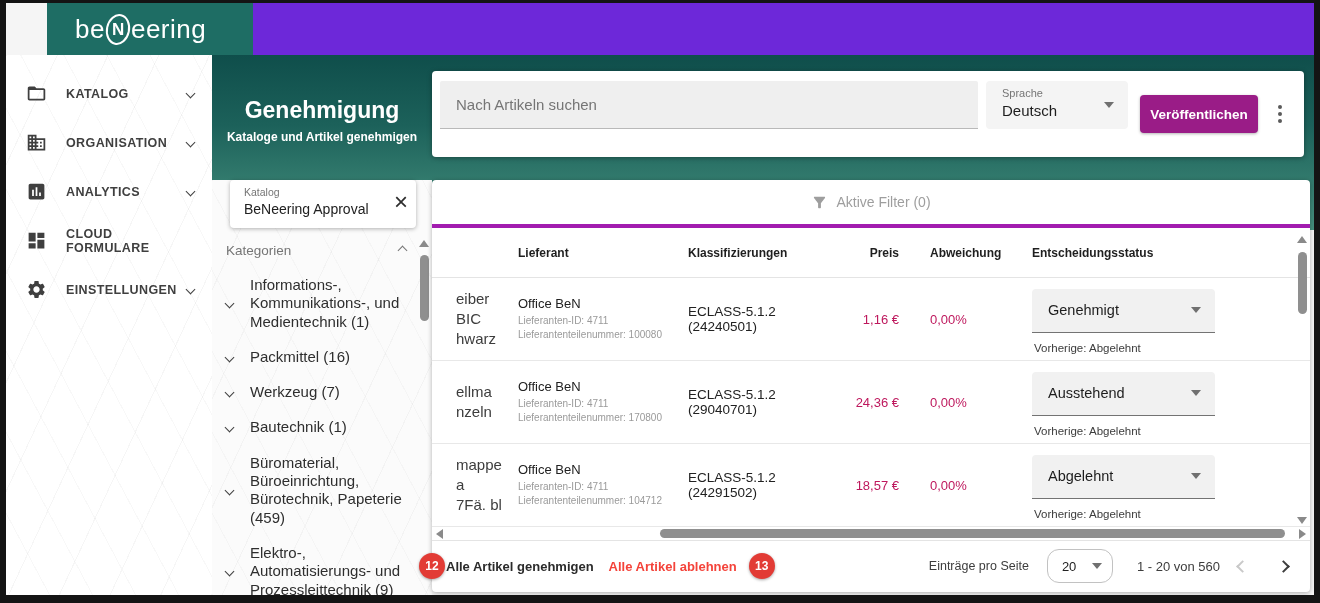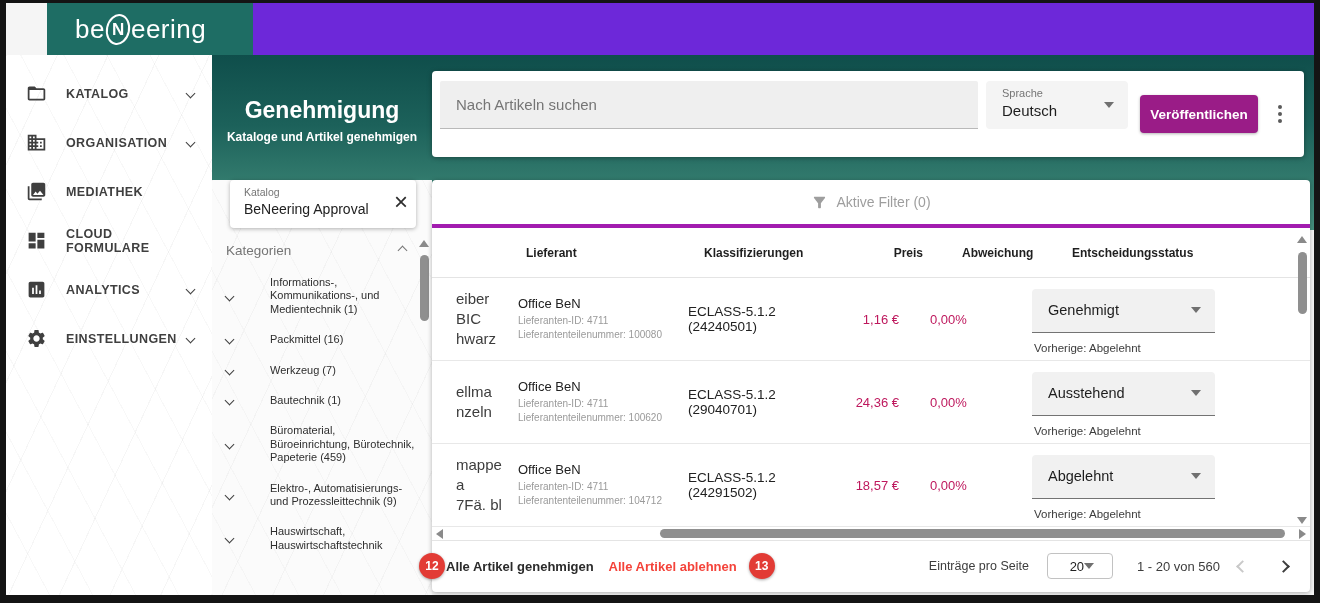--- a/index.html
+++ b/index.html
@@ -71,39 +71,39 @@
   .chip-label { font-size:10.5px; color:#757575; }
   .chip-value { font-size:14px; color:#212121; margin-top:3px; }
   .chip-close { position:absolute; right:8px; top:10px; font-size:24px; line-height:24px; color:#2d2d2d; cursor:pointer; }
 
   .categories { position:absolute; left:14px; top:63px; width:190px; }
   .cat-header { display:flex; align-items:center; justify-content:space-between; padding-right:10px; margin-bottom:18px;gap:12px; }
   .cat-title { font-size:13.5px; color:#757575; }
   .cat-header .chev { border-color:#757575; }
   .cat-item { display:flex; margin-bottom:17px; cursor:pointer; }
   .cat-chev { flex:0 0 24px; display:flex; align-items:center; justify-content:flex-start; }
-  .cat-label { font-size:11px; color:#2e2e2e; line-height:1.22;margin-left:20px; }
+  .cat-label { font-size:15px; color:#2e2e2e; line-height:1.22; }
   .cat-scroll { position:absolute; right:2px; top:60px; bottom:0; width:12px; }
   .sb-arrow-up { width:0;height:0;border-left:5px solid transparent;border-right:5px solid transparent;
     border-bottom:7px solid #8a8a8a; margin:0 auto; }
   .sb-arrow-down { width:0;height:0;border-left:5px solid transparent;border-right:5px solid transparent;
     border-top:7px solid #8a8a8a; margin:0 auto; }
   .cat-thumb { width:9px; height:66px; background:#8f8f8f; border-radius:5px; margin:8px auto 0; }
 
   
   .table-card { position:absolute; left:220px; top:125px; width:878px; height:412px; background:#fff;
     border-radius:4px; box-shadow:0 1px 5px rgba(0,0,0,.3); }
   .filter-bar { height:48px; display:flex; align-items:center; justify-content:center; gap:8px;
     border-bottom:4px solid #a21caf; cursor:pointer; }
   .filter-bar svg { width:17px; height:17px; fill:#9e9e9e; }
   .filter-label { font-size:14px; color:#9e9e9e; }
 
   .trow { display:flex; align-items:center; }
   .thead { height:50px; border-bottom:1px solid #e4e4e4; }
-  .th { font-size:12px; font-weight:700; color:#1f1f1f;margin-left:8px; }
+  .th { font-size:12px; font-weight:700; color:#1f1f1f; }
   .tbody-row { height:83px; border-bottom:1px solid #e8e8e8; position:relative; }
 
   .col-article { width:78px; padding-left:6px; }
   .col-lief { width:170px; padding-left:8px; }
   .col-klass { width:165px; padding-left:8px; }
   .col-preis { width:68px; text-align:right; padding-right:14px; }
   .col-abw  { width:115px; padding-left:17px; }
   .col-status { width:192px; padding-left:4px; }
   .col-actions { flex:1; display:flex; align-items:center; position:relative; }
 
@@ -137,22 +137,22 @@
   .h-thumb { position:absolute; left:25%; right:1%; height:9px; background:#8f8f8f; border-radius:5px; }
 
   
   .table-footer { height:50px; display:flex; align-items:center; position:relative; padding-left:14px; }
   .footer-link { font-size:13px; font-weight:700; cursor:pointer; }
   .approve-all { color:#2b2b2b; margin-right:15px; }
   .reject-all { color:#f4433a; margin-right:12px; }
   .badge-12 { position:absolute; left:-13px; top:12px; }
   .footer-right { position:absolute; right:22px; top:0; height:100%; display:flex; align-items:center; gap:18px; }
   .per-page-label { font-size:12.5px; color:#3d3d3d; }
-  .per-page-select { width:66px; height:26px; border:1px solid #c2c2c2; border-radius:4px; display:flex;
-    align-items:center; justify-content:center; padding:0 10px 0 14px; cursor:pointer; }
+  .per-page-select { width:66px; height:34px; border:1px solid #c2c2c2; border-radius:12px; display:flex;
+    align-items:center; justify-content:space-between; padding:0 10px 0 14px; cursor:pointer; }
   .per-page-value { font-size:13px; color:#212121; }
   .range-text { font-size:13px; color:#3d3d3d; margin-left:6px; }
   .pg-chev { width:9px; height:9px; border-style:solid; border-width:0 2px 2px 0; display:inline-block; cursor:pointer; }
   .pg-prev { border-color:#c9c9c9; transform:rotate(135deg); }
   .pg-next { border-color:#3d3d3d; transform:rotate(-45deg); margin-left:14px; }
 </style>
 </head>
 <body>
 
 <div class="frame">
@@ -184,36 +184,30 @@
     </div>
     <div class="nav-item">
       <svg viewBox="0 0 24 24">
           <path d="M12 7V3H2v18h20V7H12zM6 19H4v-2h2v2zm0-4H4v-2h2v2zm0-4H4V9h2v2zm0-4H4V5h2v2zm4 12H8v-2h2v2zm0-4H8v-2h2v2zm0-4H8V9h2v2zm0-4H8V5h2v2zm10 12h-8v-2h2v-2h-2v-2h2v-2h-2V9h8v10zm-2-8h-2v2h2v-2zm0 4h-2v2h2v-2z"></path>
         </svg>
       <span class="nav-label">ORGANISATION</span>
       <span class="chev chev-down"></span>
     </div>
     <div class="nav-item">
       <svg viewBox="0 0 24 24">
-          <path d="M22 16V4c0-1.1-.9-2-2-2H8c-1.1 0-2 .9-2 2v12c0 1.1.9 2 2 2h12c1.1 0 2-.9 2-2zm-11-4l2.03 2.71L16 11l4 5H8l3-4zM2 6v14c0 1.1.9 2 2 2h14v-2H4V6H2z"></path>
-        </svg>
-      <span class="nav-label">MEDIATHEK</span>
-    </div>
-    <div class="nav-item">
-      <svg viewBox="0 0 24 24">
-          <path d="M3 13h8V3H3v10zm0 8h8v-6H3v6zm10 0h8V11h-8v10zm0-18v6h8V3h-8z"></path>
-        </svg>
-      <span class="nav-label">CLOUD FORMULARE</span>
-    </div>
-    <div class="nav-item">
-      <svg viewBox="0 0 24 24">
           <path d="M19 3H5c-1.1 0-2 .9-2 2v14c0 1.1.9 2 2 2h14c1.1 0 2-.9 2-2V5c0-1.1-.9-2-2-2zM9 17H7v-7h2v7zm4 0h-2V7h2v10zm4 0h-2v-4h2v4z"></path>
         </svg>
       <span class="nav-label">ANALYTICS</span>
       <span class="chev chev-down"></span>
+    </div>
+    <div class="nav-item">
+      <svg viewBox="0 0 24 24">
+          <path d="M3 13h8V3H3v10zm0 8h8v-6H3v6zm10 0h8V11h-8v10zm0-18v6h8V3h-8z"></path>
+        </svg>
+      <span class="nav-label">CLOUD FORMULARE</span>
     </div>
     <div class="nav-item">
       <svg viewBox="0 0 24 24">
           <path d="M19.14 12.94c.04-.3.06-.61.06-.94 0-.32-.02-.64-.07-.94l2.03-1.58c.18-.14.23-.41.12-.61l-1.92-3.32c-.12-.22-.37-.29-.59-.22l-2.39.96c-.5-.38-1.03-.7-1.62-.94l-.36-2.54c-.04-.24-.24-.41-.48-.41h-3.84c-.24 0-.43.17-.47.41l-.36 2.54c-.59.24-1.13.57-1.62.94l-2.39-.96c-.22-.08-.47 0-.59.22L2.74 8.87c-.12.21-.08.47.12.61l2.03 1.58c-.05.3-.09.63-.09.94s.02.64.07.94l-2.03 1.58c-.18.14-.23.41-.12.61l1.92 3.32c.12.22.37.29.59.22l2.39-.96c.5.38 1.03.7 1.62.94l.36 2.54c.05.24.24.41.48.41h3.84c.24 0 .44-.17.47-.41l.36-2.54c.59-.24 1.13-.56 1.62-.94l2.39.96c.22.08.47 0 .59-.22l1.92-3.32c.12-.22.07-.47-.12-.61l-2.01-1.58zM12 15.6c-1.98 0-3.6-1.62-3.6-3.6s1.62-3.6 3.6-3.6 3.6 1.62 3.6 3.6-1.62 3.6-3.6 3.6z"></path>
         </svg>
       <span class="nav-label">EINSTELLUNGEN</span>
       <span class="chev chev-down"></span>
     </div>
   </aside>
 
@@ -345,21 +339,21 @@
           
         </div>
       </div>
 
       <div class="trow tbody-row">
         <div class="col-article article-text">ellma
 nzeln</div>
         <div class="col-lief">
           <div class="sup-name">Office BeN</div>
           <div class="sup-sub">Lieferanten-ID: 4711</div>
-          <div class="sup-sub">Lieferantenteilenummer: 100620</div>
+          <div class="sup-sub">Lieferantenteilenummer: 170800</div>
         </div>
         <div class="col-klass klass-text">ECLASS-5.1.2 (29040701)</div>
         <div class="col-preis num-text">24,36 €</div>
         <div class="col-abw num-text">0,00%</div>
         <div class="col-status status-wrap">
           <div class="status-select">
             <span class="status-value">Ausstehend</span>
             <span class="caret"></span>
           </div>
           <div class="status-prev">Vorherige: Abgelehnt</div>

